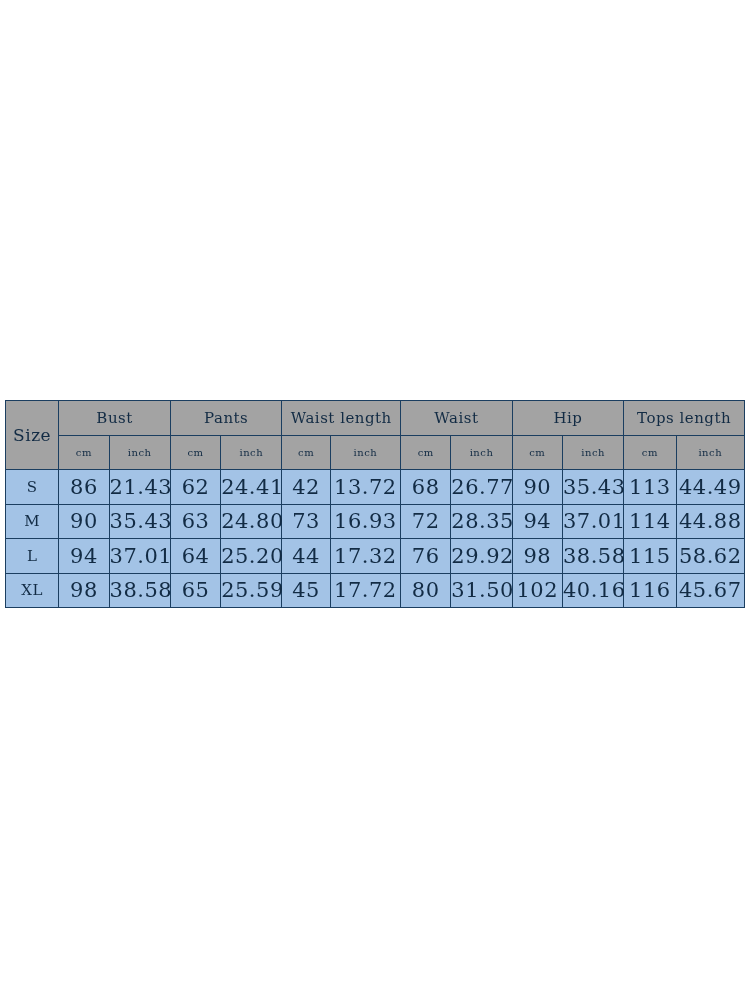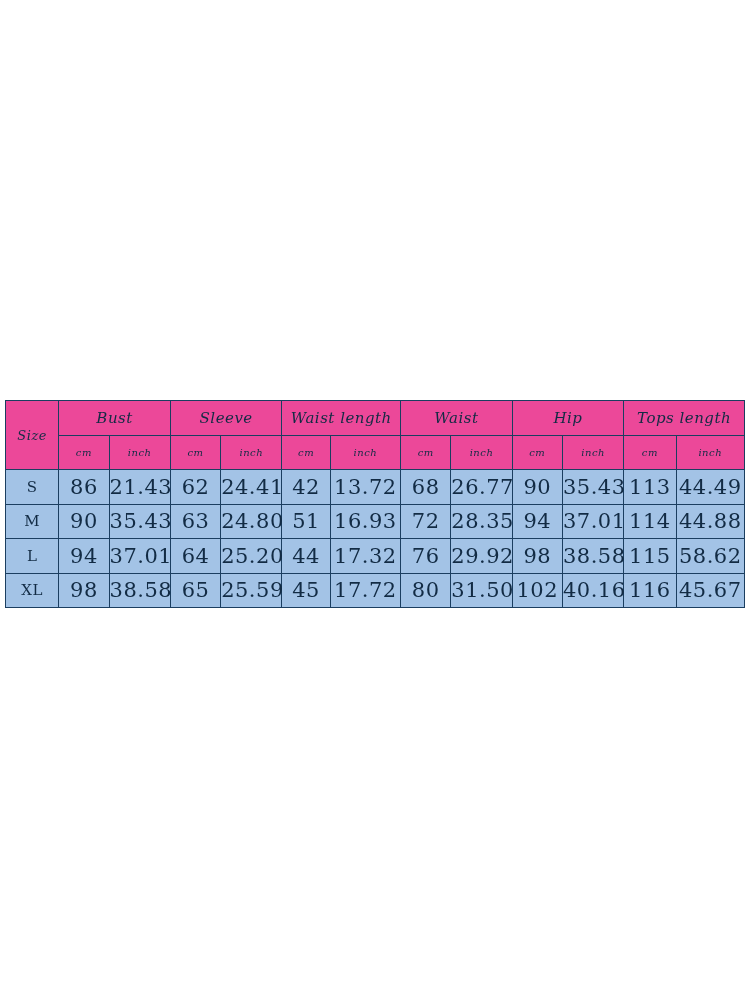--- a/index.html
+++ b/index.html
@@ -41,28 +41,27 @@
     padding: 0;
     color: #122b44;
     font-weight: normal;
     letter-spacing: 0.5px;
   }
 
   
   .hdr-group,
   .hdr-unit,
   .hdr-size {
-    background: #ec4899;
+    background: #a3a3a3;
     color: #11283f;
     font-size: 15px;
-    font-style: italic;
   }
   .hdr-group { height: 34px; }
   .hdr-unit  { height: 33px; font-size: 10px; }
-  .hdr-size  { font-size: 13px; }
+  .hdr-size  { font-size: 17px; }
 
   
   .data-cell {
     background: #a3c3e6;
     height: 33.5px;
     font-size: 21px;
     color: #14283c;
   }
   .data-cell.size-label { font-size: 15px; }
 
@@ -98,21 +97,21 @@
         <col class="c-inch4">
         <col class="c-cm5">
         <col class="c-inch5">
       <col class="c-cm6">
         <col class="c-inch6">
     </colgroup>
     <thead>
       <tr>
         <th class="hdr-size" rowspan="2">Size</th>
         <th class="hdr-group" colspan="2">Bust</th>
-        <th class="hdr-group" colspan="2">Sleeve</th>
+        <th class="hdr-group" colspan="2">Pants</th>
         <th class="hdr-group" colspan="2">Waist length</th>
         <th class="hdr-group" colspan="2">Waist</th>
         <th class="hdr-group" colspan="2">Hip</th>
         <th class="hdr-group" colspan="2">Tops length</th>
       </tr>
       <tr>
         <th class="hdr-unit">cm</th>
         <th class="hdr-unit">inch</th>
         <th class="hdr-unit">cm</th>
         <th class="hdr-unit">inch</th>
@@ -141,21 +140,21 @@
         <td class="data-cell">35.43</td>
         <td class="data-cell">113</td>
         <td class="data-cell">44.49</td>
       </tr>
       <tr>
         <td class="data-cell size-label">M</td>
         <td class="data-cell">90</td>
         <td class="data-cell">35.43</td>
         <td class="data-cell">63</td>
         <td class="data-cell">24.80</td>
-        <td class="data-cell">51</td>
+        <td class="data-cell">73</td>
         <td class="data-cell">16.93</td>
         <td class="data-cell">72</td>
         <td class="data-cell">28.35</td>
         <td class="data-cell">94</td>
         <td class="data-cell">37.01</td>
         <td class="data-cell">114</td>
         <td class="data-cell">44.88</td>
       </tr>
       <tr>
         <td class="data-cell size-label">L</td>

